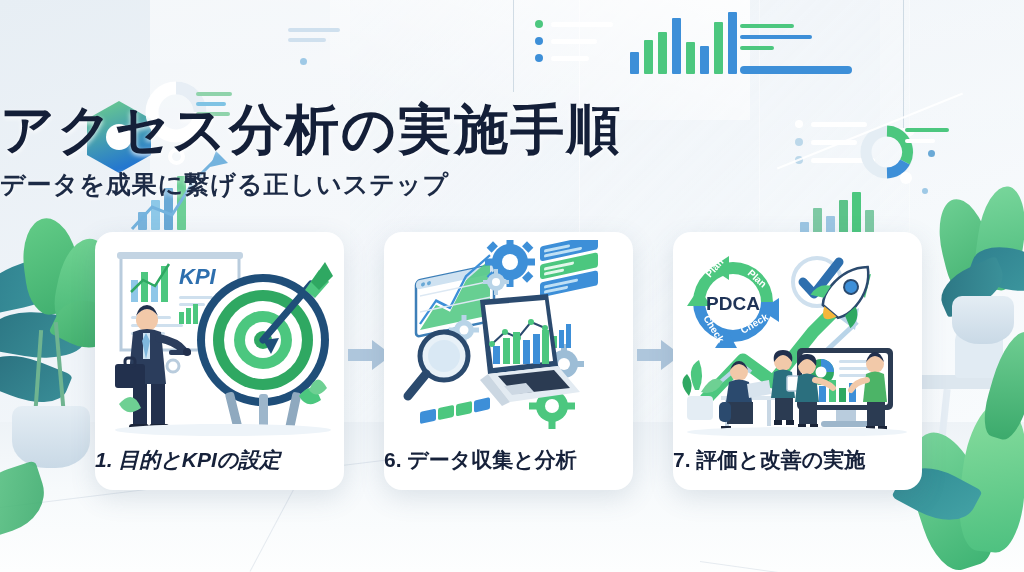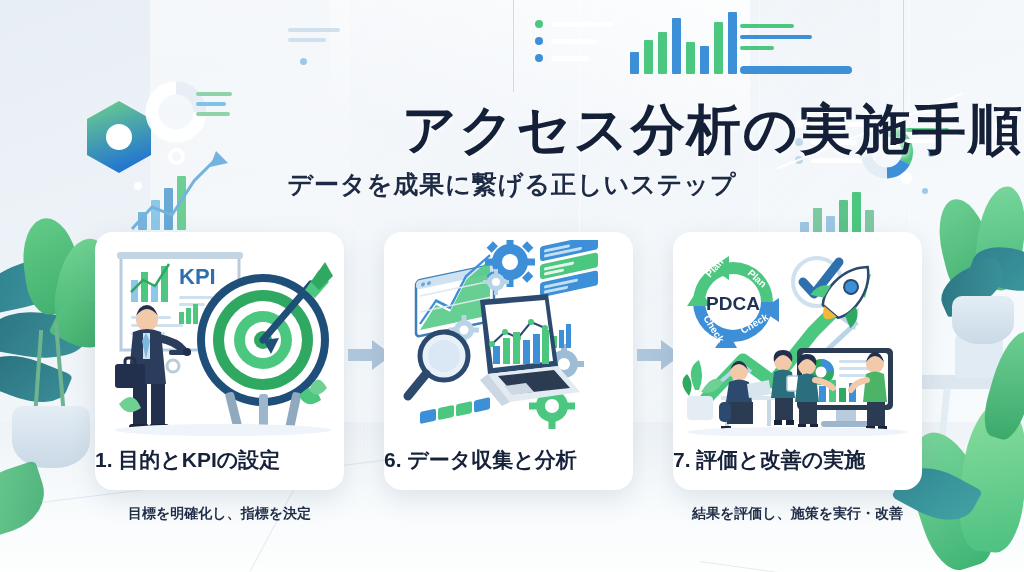--- a/index.html
+++ b/index.html
@@ -35,31 +35,31 @@
   .bline { height:5px; border-radius:3px; }
   .dot { position:absolute; border-radius:50%; }
   .hexwrap { position:absolute; }
 
   
   .leaf { position:absolute; border-radius:60% 8% 60% 8%; }
   .pot { position:absolute; border-radius:10px 10px 44% 44%;
          background:linear-gradient(180deg,#e4edf4,#c9d9e6); }
 
   
-  .title { position:absolute; left:0; right:0; top:94px; text-align:right;
+  .title { position:absolute; left:0; right:0; top:94px; text-align:left;
            font-size:54px; font-weight:bold; color:#141f38; letter-spacing:2px;
            text-shadow:0 2px 5px rgba(255,255,255,.85); }
-  .subtitle { position:absolute; left:0; right:0; top:168px; text-align:center;
+  .subtitle { position:absolute; left:0; right:0; top:168px; text-align:left;
               font-size:25px; font-weight:bold; color:#1d2b46; letter-spacing:1px;
               text-shadow:0 1px 4px rgba(255,255,255,.9); }
 
   
   .card { position:absolute; top:232px; width:249px; height:258px; background:#fff;
           border-radius:18px; box-shadow:0 8px 26px rgba(80,105,130,.16); overflow:hidden; }
-  #card1 { left:95px; } #card2 { left:384px; } #card3 { left:673px; }
+  #card1 { left:95px;font-style:italic; } #card2 { left:384px; } #card3 { left:673px; }
   .art { position:absolute; left:8px; right:8px; top:8px; height:196px; overflow:hidden;
          border-radius:12px; background:#fff; }
   .card-title { position:absolute; left:0; right:0; bottom:16px; text-align:left;
                 font-size:21px; font-weight:bold; color:#16213a; }
   .caption { position:absolute; width:249px; top:505px; text-align:center;
              font-size:14px; font-weight:bold; color:#1f2d47; }
   #cap1 { left:95px; } #cap2 { left:384px; } #cap3 { left:673px; }
 
   .arrow { position:absolute; top:340px; width:44px; height:30px; }
   #arrow1 { left:348px; } #arrow2 { left:637px; }
@@ -301,21 +301,20 @@
         <polygon points="208,42 222,22 230,36 216,50" fill="#2fa862"></polygon>
 
         <path d="M196 156 q14 -18 22 4 q-14 10 -22 -4z" fill="#4cc77f"></path>
         <path d="M206 150 q8 -20 18 -2 q-10 12 -18 2z" fill="#6ed093"></path>
         <path d="M16 164 q14 -16 22 4 q-14 10 -22 -4z" fill="#6ed093"></path>
         <ellipse cx="120" cy="190" rx="108" ry="6" fill="#eef4f9"></ellipse>
       </svg>
     </div>
     <div class="card-title">1. 目的とKPIの設定</div>
   </div>
-  <div class="caption" id="cap1">目標を明確化し、指標を決定</div>
 
   <div class="arrow" id="arrow1">
     <svg width="44" height="30" viewBox="0 0 44 30">
       <polygon points="0,9 24,9 24,0 44,15 24,30 24,21 0,21" fill="#aec6dc"></polygon>
     </svg>
   </div>
 
   <div class="card" id="card2">
     <div class="art">
       <svg width="233" height="196" viewBox="0 0 233 196">
@@ -551,15 +550,14 @@
           <path d="M14 150 q-10 -22 4 -30 q6 16 0 30z" fill="#4cc77f"></path>
           <path d="M20 152 q12 -20 22 -10 q-8 14 -22 10z" fill="#6ed093"></path>
           <path d="M8 156 q-12 -14 -2 -22 q8 10 2 22z" fill="#2fa862"></path>
           <rect x="6" y="156" width="26" height="24" rx="4" fill="#e4edf4"></rect>
         </g>
         <ellipse cx="116" cy="192" rx="110" ry="5" fill="#eef4f9"></ellipse>
       </svg>
     </div>
     <div class="card-title">7. 評価と改善の実施</div>
   </div>
-  <div class="caption" id="cap3">結果を評価し、施策を実行・改善</div>
 
 </div>
 
 </body></html>

